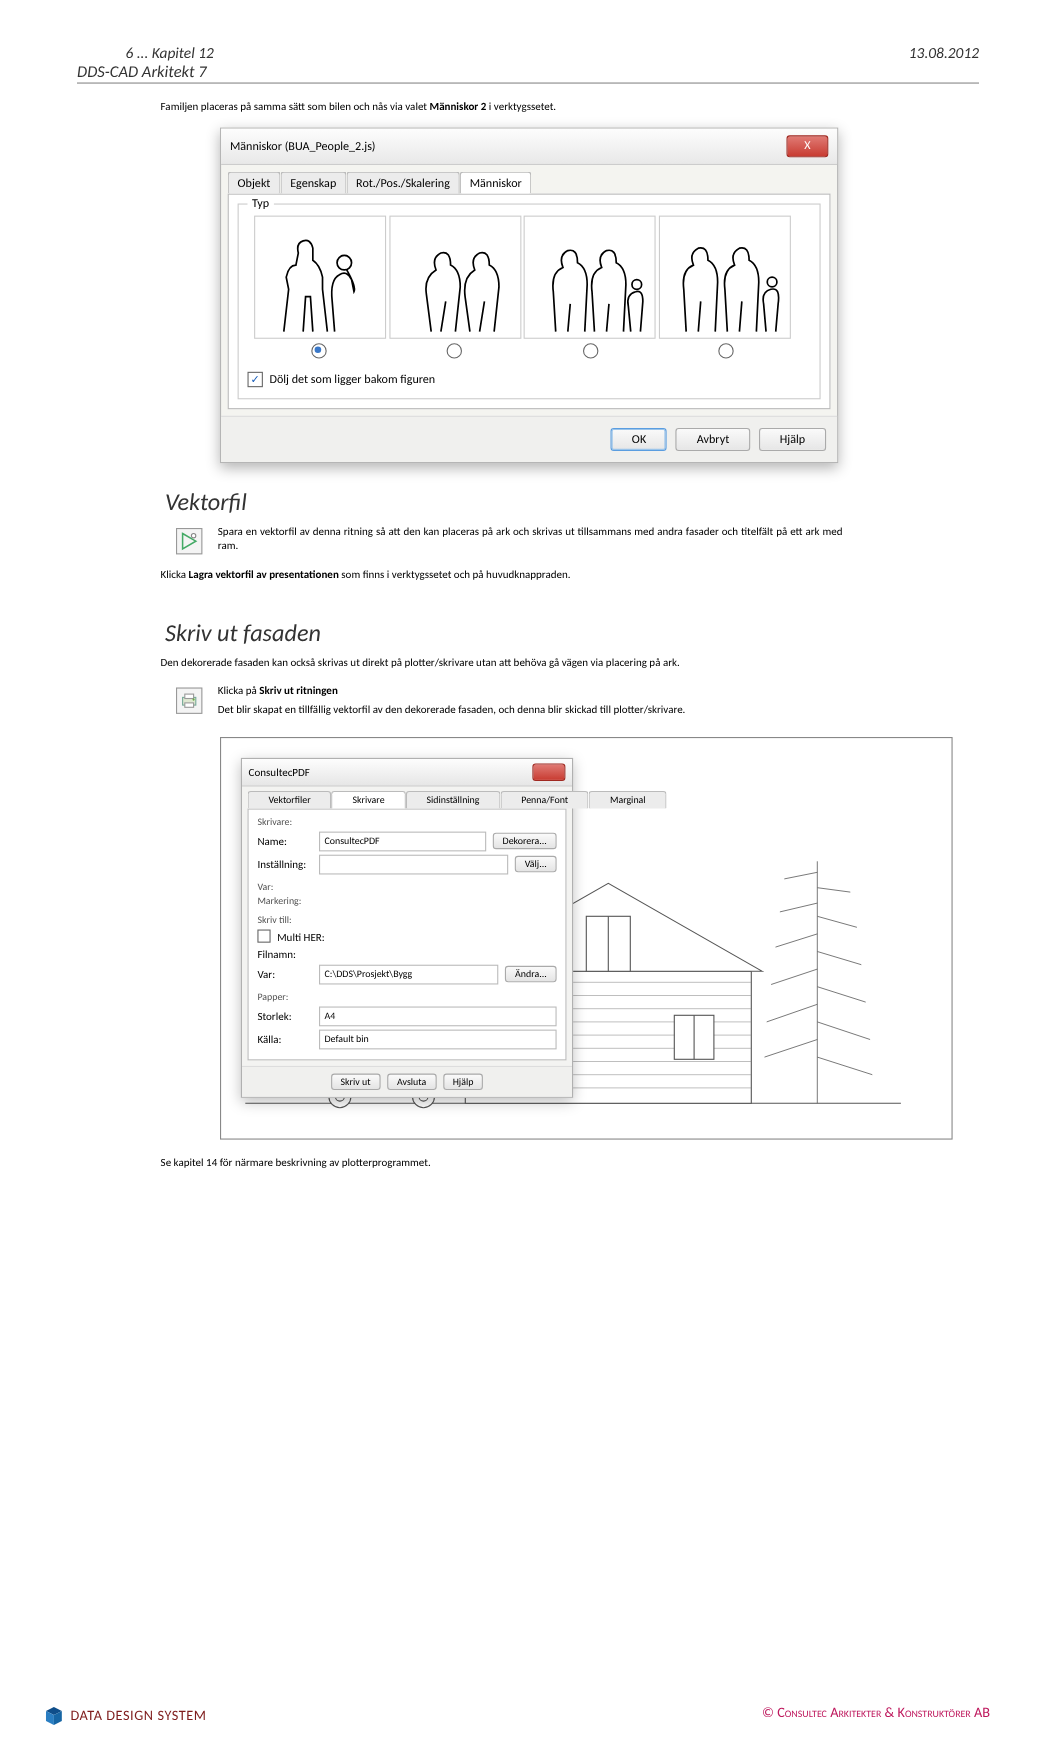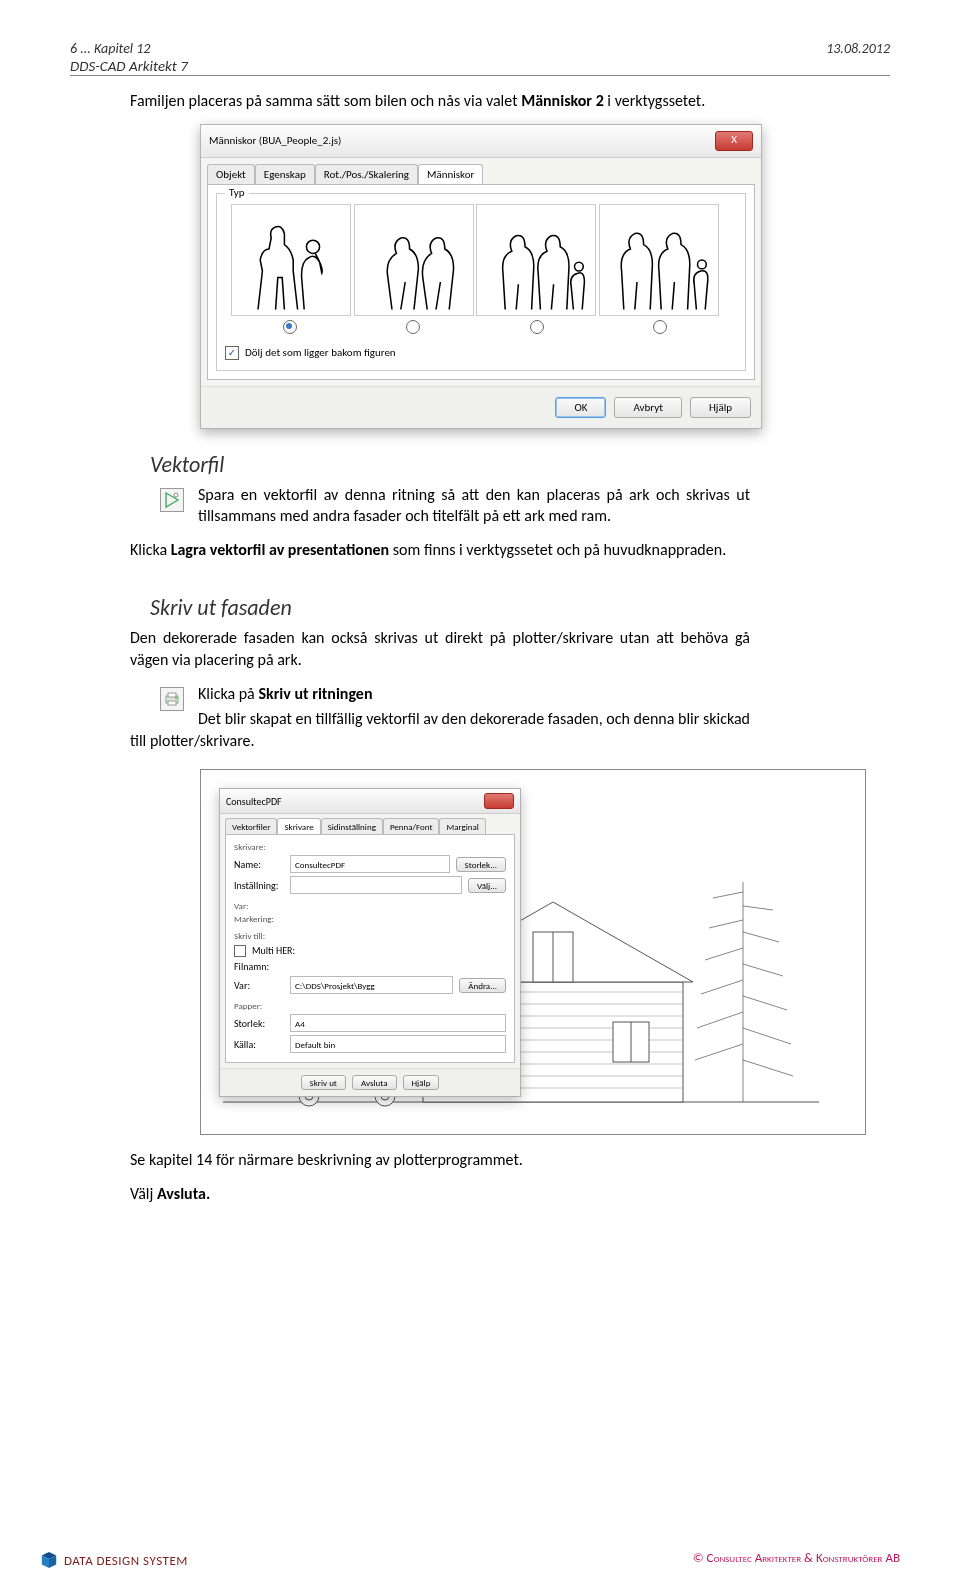--- a/index.html
+++ b/index.html
@@ -15,45 +15,45 @@
     position: relative;
     min-height: 1593px;
     box-sizing: border-box;
   }
   .top-row {
     display: flex;
     justify-content: space-between;
     font-size: 14px;
     color: #333;
   }
-  .chapter { font-style: italic; }
+  .chapter { font-style: italic; margin-left: 44px; }
   .date { font-style: italic; }
   .header-row {
     display: flex;
     justify-content: space-between;
     align-items: flex-end;
     border-bottom: 1px solid #888;
     margin-bottom: 14px;
   }
   .title {
     font-size: 30px;
     font-style: italic;
     color: #333;
     line-height: 1.2;
   }
   .subtitle {
     font-size: 15px;
     font-style: italic;
     color: #333;
   }
   .body-text {
-    font-size: 16px;
+    font-size: 10px;
     line-height: 1.35;
     text-align: justify;
-    margin: 4px 0 12px 60px;
+    margin: 4px 0 12px 76px;
     width: 620px;
   }
   .body-text .bold { font-weight: bold; }
   .section-h {
     font-size: 22px;
     font-style: italic;
     color: #333;
     margin: 22px 0 6px 80px;
   }
   .icon-col {
@@ -201,21 +201,21 @@
     display:flex; justify-content:space-between; align-items:center;
   }
   .pd-close {
     width: 28px; height: 14px;
     background: linear-gradient(#e07a74,#c83c32);
     border: 1px solid #a02820;
     border-radius: 3px;
     display:inline-block;
   }
   .pd-tabs { display:flex; margin: 4px 5px 0 5px; }
-  .pd-tab { border:1px solid #bbb; border-bottom:none; padding:2px 6px; background:#ececec; font-size:9px; border-top-left-radius:3px; border-top-right-radius:3px;}
+  .pd-tab { border:1px solid #bbb; border-bottom:none; padding:2px 18px; background:#ececec; font-size:9px; border-top-left-radius:3px; border-top-right-radius:3px;}
   .pd-tab.active { background:#fff; }
   .pd-pane { border:1px solid #bbb; margin:0 5px 5px 5px; background:#fff; padding:6px 8px; }
   .pd-label { color:#555; font-size:9px; margin-bottom:2px; }
   .pd-row { display:flex; align-items:center; gap:6px; margin:3px 0; }
   .pd-field {
     flex:1; height:16px; border:1px solid #bbb; background:#fff;
     font-size:9px; display:flex; align-items:center; padding:0 4px;
   }
   .pd-smallbtn { border:1px solid #aaa; background:linear-gradient(#fafafa,#e4e4e4); padding:1px 8px; border-radius:3px; font-size:9px; }
   .pd-btnrow { display:flex; justify-content:center; gap:6px; padding:6px; background:#f0f0ee; border-top:1px solid #ddd; }
@@ -381,21 +381,21 @@
         <div class="pd-tab active">Skrivare</div>
         <div class="pd-tab">Sidinställning</div>
         <div class="pd-tab">Penna/Font</div>
         <div class="pd-tab">Marginal</div>
       </div>
       <div class="pd-pane">
         <div class="pd-label">Skrivare:</div>
         <div class="pd-row">
           <span style="width:50px">Name:</span>
           <div class="pd-field">ConsultecPDF</div>
-          <span class="pd-smallbtn">Storlek...</span>
+          <span class="pd-smallbtn">Dekorera...</span>
         </div>
         <div class="pd-row">
           <span style="width:50px">Inställning:</span>
           <div class="pd-field"></div>
           <span class="pd-smallbtn">Välj...</span>
         </div>
         <div class="pd-label" style="margin-top:6px">Var:</div>
         <div class="pd-label">Markering:</div>
 
         <div class="pd-label" style="margin-top:6px">Skriv till:</div>
@@ -470,23 +470,20 @@
           <circle cx="172" cy="314" r="10" fill="#fff"></circle>
             <circle cx="172" cy="314" r="4"></circle>
           <path d="M100 278 L104 292 L150 292 L150 278"></path>
           <line x1="126" y1="278" x2="126" y2="292"></line>
         </g>
       </g>
     </svg>
   </div>
 
   <p class="body-text">Se kapitel 14 för närmare beskrivning av plotterprogrammet.</p>
-  <p class="body-text">
-    <span>Välj </span><span class="bold">Avsluta.</span>
-  </p>
 
   <div class="footer-logo">
     <svg class="cube" viewBox="0 0 20 20">
       <path d="M10 1 L18 5 L10 9 L2 5 Z" fill="#0f4e8a"></path>
       <path d="M2 5 L10 9 L10 19 L2 15 Z" fill="#2a7ec2"></path>
       <path d="M18 5 L10 9 L10 19 L18 15 Z" fill="#1665a4"></path>
     </svg>
     <span>DATA DESIGN SYSTEM</span>
   </div>
   <div class="footer-right">© Consultec Arkitekter &amp; Konstruktörer AB</div>

